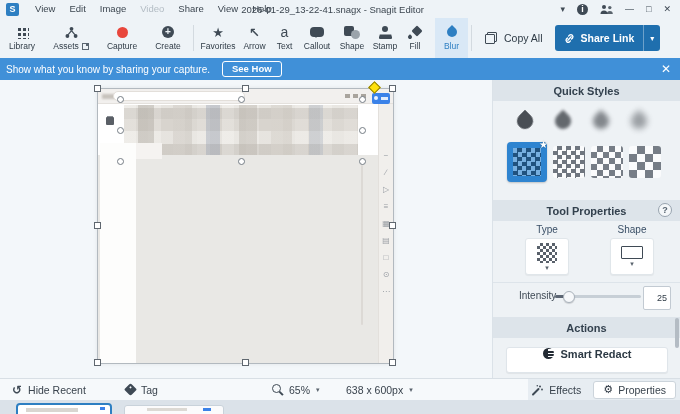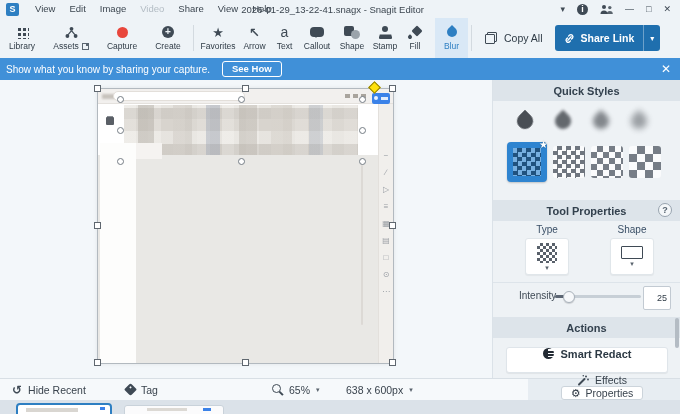--- a/index.html
+++ b/index.html
@@ -115,21 +115,21 @@
 
   
   .statusbar{position:absolute;top:378px;left:0;right:0;height:22px;background:#f6f9fb;border-top:1px solid #d8dfe5;font-size:10.5px;color:#39434d;}
   .sb-item{position:absolute;top:0;height:21px;display:flex;align-items:center;gap:6px;}
   .tag-icon{width:9px;height:9px;background:#3f4a55;border-radius:2px 1px 2px 1px;transform:rotate(45deg);position:relative;}
   .tag-icon::after{content:"";position:absolute;left:2px;top:2px;width:2px;height:2px;border-radius:50%;background:#f6f9fb;}
   .mag{position:relative;width:11px;height:11px;}
   .mag::before{content:"";position:absolute;left:0;top:0;width:7px;height:7px;border:1.4px solid #3f4a55;border-radius:50%;}
   .mag::after{content:"";position:absolute;right:1px;bottom:0;width:1.8px;height:4.5px;background:#3f4a55;transform:rotate(-45deg);}
   .caret-g{font-size:7px;color:#5a646e;}
-  .right-panel{position:absolute;right:0;top:0;height:21px;left:528px;background:#e7edf2;display:flex;align-items:center;justify-content:flex-end;padding-right:4px;flex-direction:column;}
+  .right-panel{position:absolute;right:0;top:0;height:21px;left:528px;background:#e7edf2;display:flex;align-items:center;justify-content:flex-end;gap:12px;padding-right:4px;}
   .effects-item{display:flex;align-items:center;gap:6px;}
   .props-btn{background:#fff;border:1px solid #ccd4db;border-radius:3px;height:18px;display:flex;align-items:center;gap:5px;padding:0 9px;}
 
   
   .tray{position:absolute;top:400px;left:0;right:0;height:14px;background:#dbe2e9;}
   .thumb1{position:absolute;left:16px;top:3px;width:96px;height:14px;background:#fff;border:2px solid #2e7fc2;border-radius:4px 4px 0 0;}
   .thumb1 i{position:absolute;left:8px;top:3px;width:52px;height:4px;background:#d9d6d1;display:block;}
   .thumb1 b{position:absolute;right:5px;top:2px;width:5px;height:3px;background:#3b82e8;display:block;}
   .thumb2{position:absolute;left:124px;top:5px;width:100px;height:12px;background:#fbfbfc;border:1px solid #c9d2da;border-radius:3px 3px 0 0;}
   .thumb2 i{position:absolute;left:22px;top:2px;width:40px;height:3px;background:#dcd9d4;display:block;}

